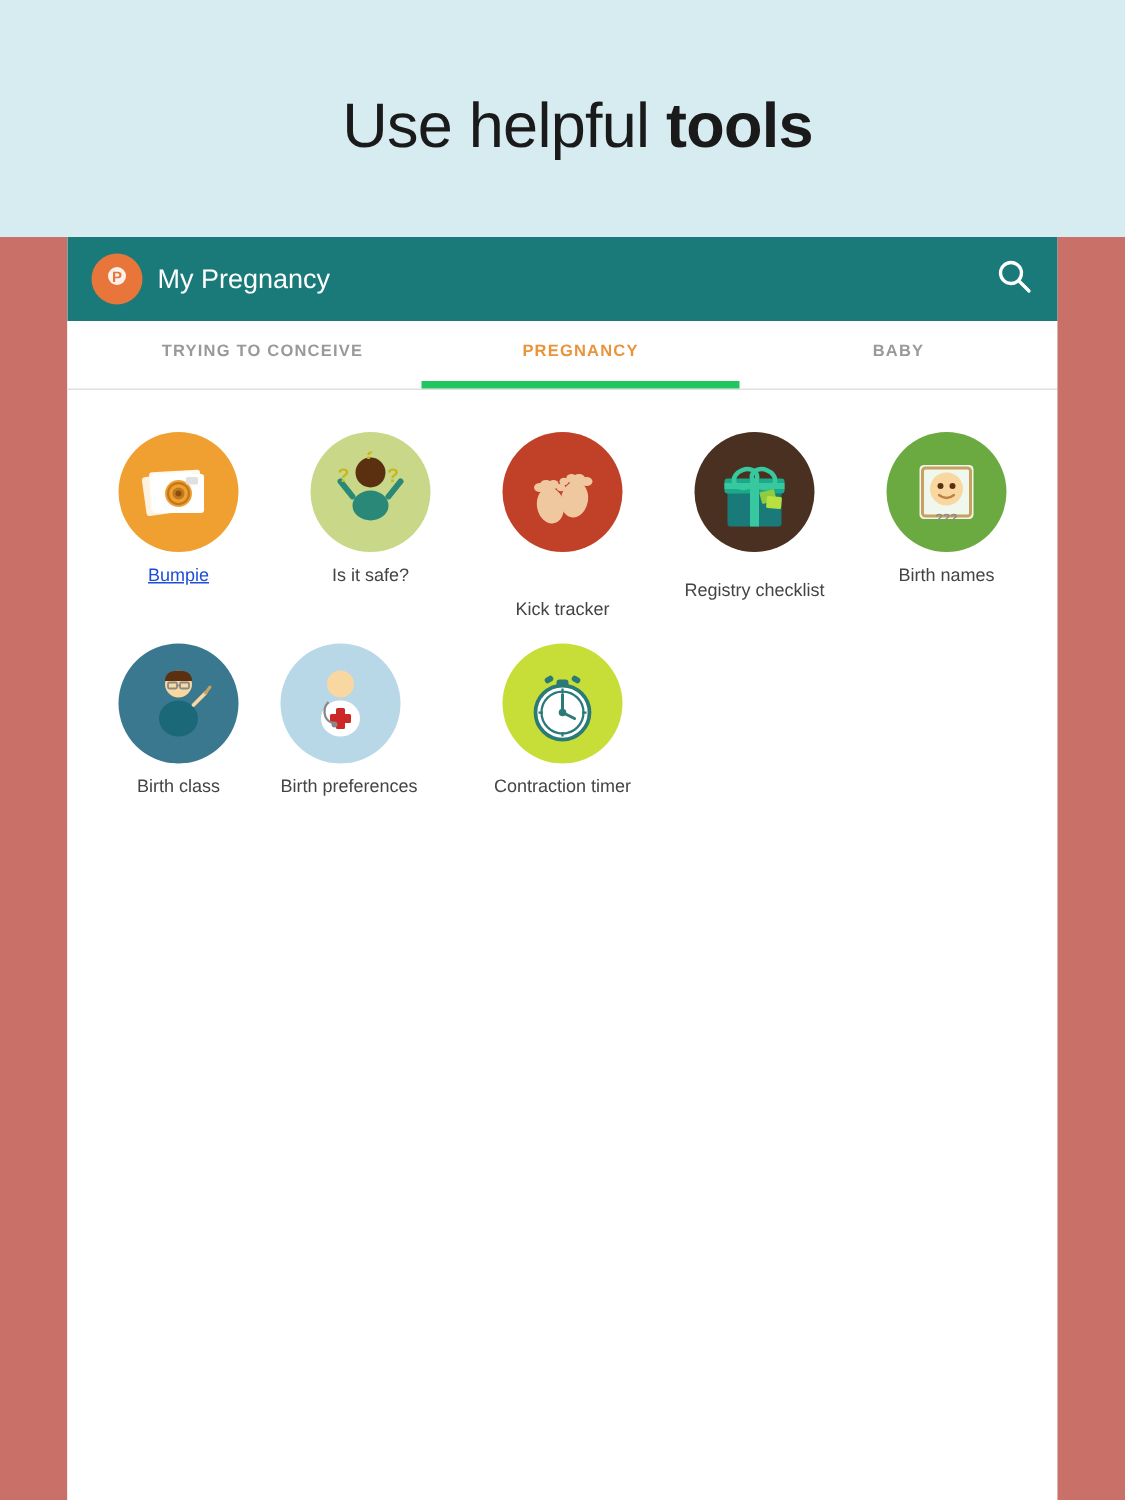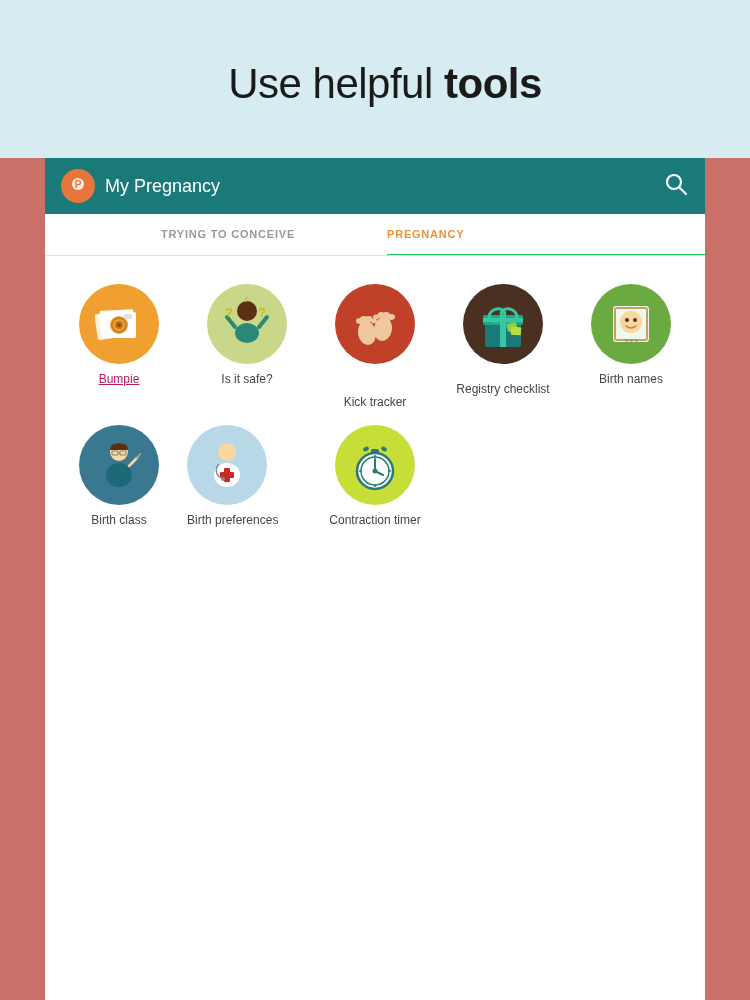--- a/index.html
+++ b/index.html
@@ -78,22 +78,25 @@
             <circle cx="11" cy="11" r="7" stroke="white" stroke-width="2.2"></circle>
             <line x1="16.5" y1="16.5" x2="23" y2="23" stroke="white" stroke-width="2.2" stroke-linecap="round"></line>
           </svg>
         </div>
       </div>
 
       <div style="display:flex; border-bottom:1px solid #e0e0e0; background:white;">
         <div style="flex:1; text-align:center; padding:14px 0; font-size:11px; font-weight:600; letter-spacing:0.8px; color:#999; cursor:pointer; text-transform:uppercase; position:relative;margin-left:24px;">
           <span>TRYING TO CONCEIVE</span>
         </div>
-        <div style="flex:1; padding:14px 0; font-size:11px; font-weight:600; letter-spacing:0.8px; color:#e8943a; cursor:pointer; text-transform:uppercase; position:relative; border-bottom:1px solid #22c55e;">
+        <div style="flex:1; text-align:center; padding:14px 0; font-size:11px; font-weight:600; letter-spacing:0.8px; color:#e8943a; cursor:pointer; text-transform:uppercase; position:relative; border-bottom:5px solid #22c55e;">
           <span>PREGNANCY</span>
+        </div>
+        <div style="flex:1; text-align:center; padding:14px 0; font-size:11px; font-weight:600; letter-spacing:0.8px; color:#999; cursor:pointer; text-transform:uppercase; position:relative;">
+          <span>BABY</span>
         </div>
       </div>
 
       <div style="padding:20px 10px 10px 10px; background:white;">
 
         <div style="display:flex; justify-content:flex-start;">
 
           <div style="width:20%; display:flex; flex-direction:column; align-items:center; padding:8px 4px; gap:8px; cursor:pointer;">
             <div style="width:80px; height:80px; border-radius:50%; background:#f0a030; display:flex; align-items:center; justify-content:center;">
               <svg width="54" height="44" viewBox="0 0 54 44">
@@ -103,21 +106,21 @@
                 <rect x="10" y="10" width="34" height="26" rx="2" fill="#fff"></rect>
 
                 <circle cx="27" cy="23" r="9" fill="#f0a030"></circle>
                 <circle cx="27" cy="23" r="7" fill="none" stroke="#c07820" stroke-width="1.5"></circle>
                 <circle cx="27" cy="23" r="4" fill="#c07820"></circle>
                 <circle cx="27" cy="23" r="2" fill="#8a5010"></circle>
 
                 <rect x="32" y="12" width="8" height="5" rx="1" fill="#e0e0e0"></rect>
               </svg>
             </div>
-            <span style="font-size:12px; color:#be185d; text-align:center;text-decoration:underline;">Bumpie</span>
+            <span style="font-size:12px; color:#1d4ed8; text-align:center;text-decoration:underline;">Bumpie</span>
           </div>
 
           <div style="width:20%; display:flex; flex-direction:column; align-items:center; padding:8px 4px; gap:8px; cursor:pointer;">
             <div style="width:80px; height:80px; border-radius:50%; background:#c8d888; display:flex; align-items:center; justify-content:center;">
               <svg width="50" height="54" viewBox="0 0 50 54">
 
                 <circle cx="25" cy="14" r="10" fill="#5a3010"></circle>
 
                 <ellipse cx="25" cy="36" rx="12" ry="10" fill="#2a8878"></ellipse>
 

